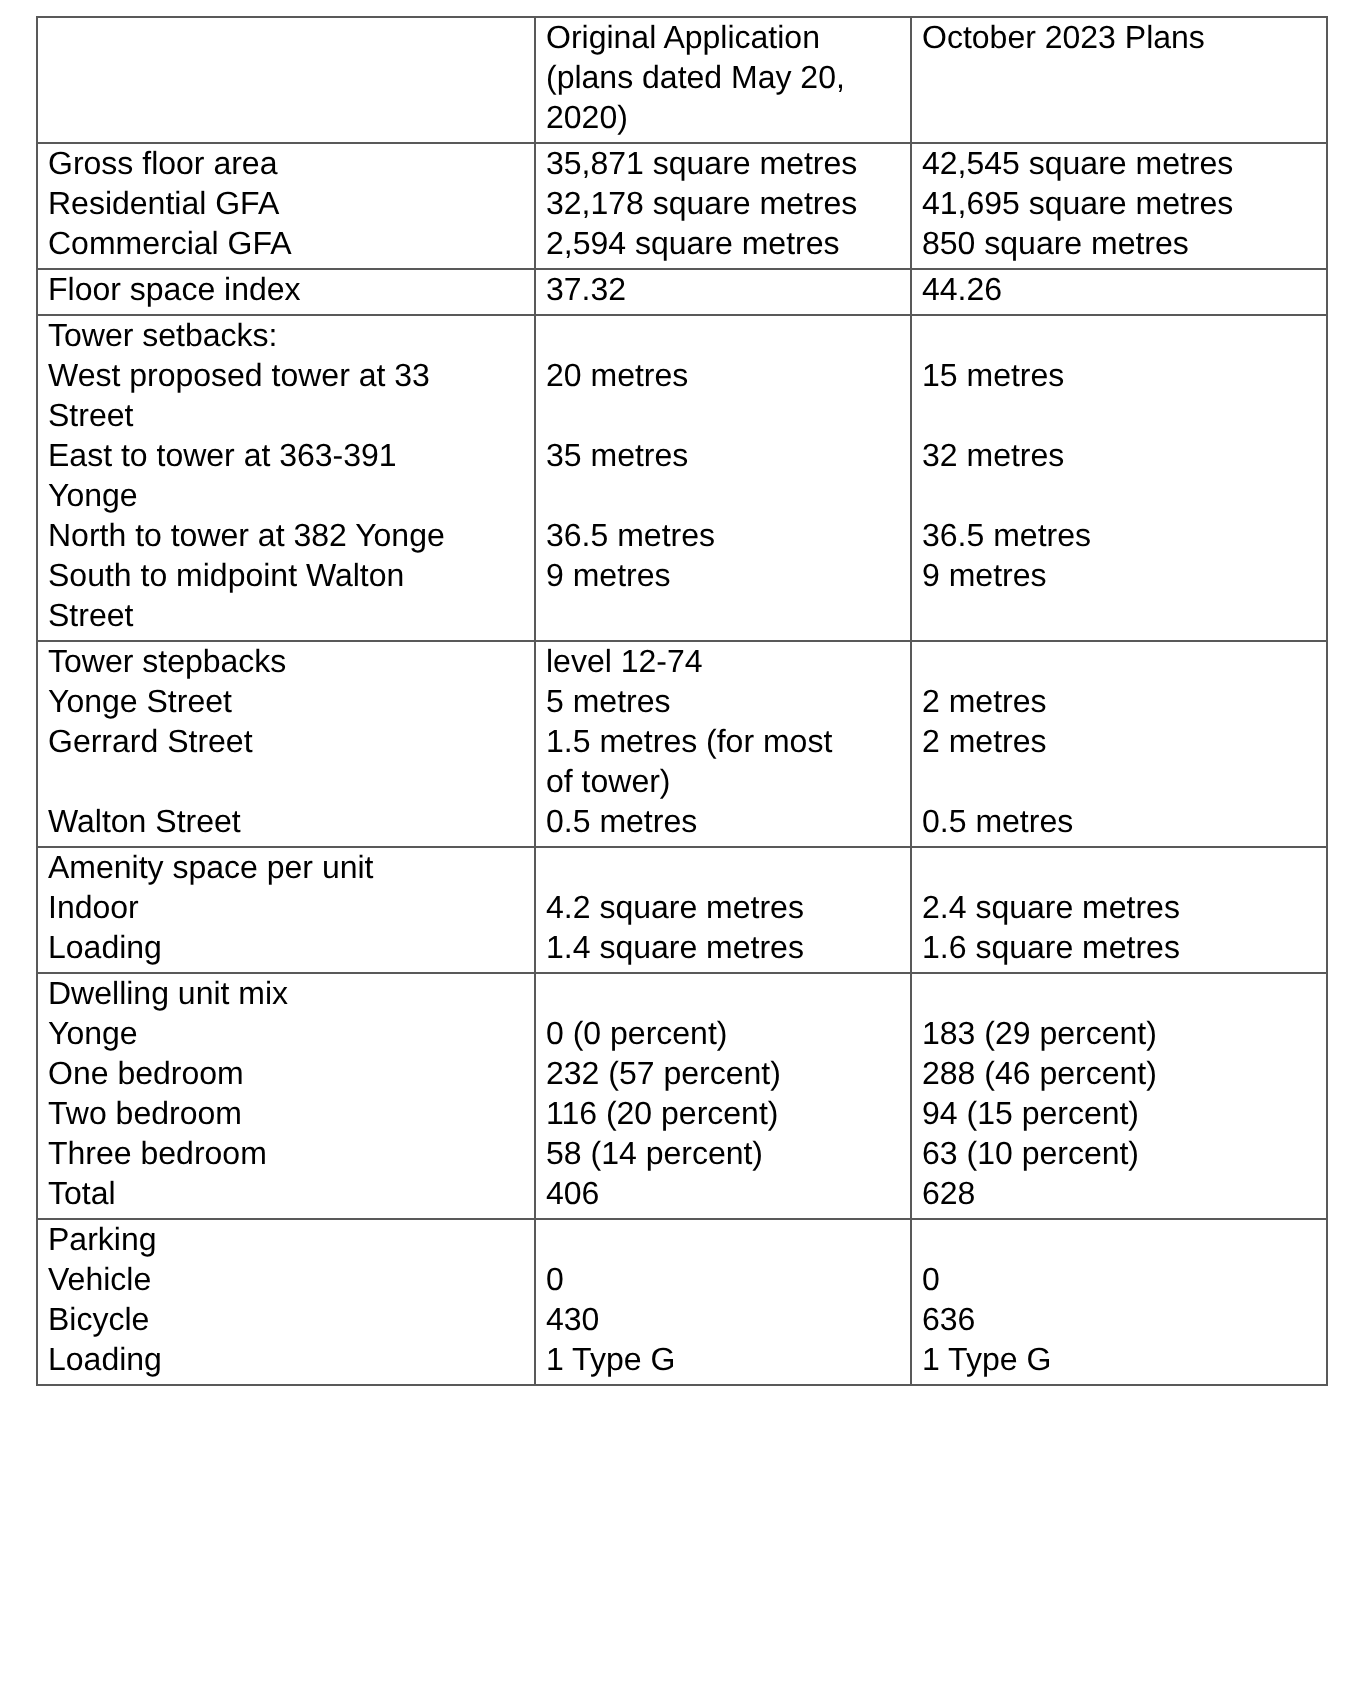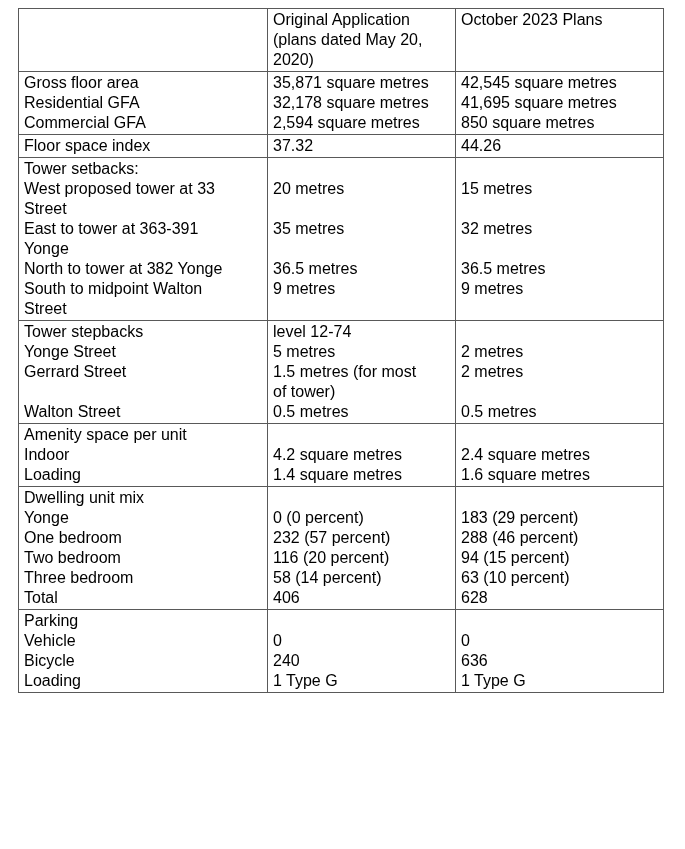--- a/index.html
+++ b/index.html
@@ -186,21 +186,21 @@
         <tr>
           <td>
             <div class="line">Parking</div>
             <div class="line">Vehicle</div>
             <div class="line">Bicycle</div>
             <div class="line">Loading</div>
           </td>
           <td>
             <div class="line"></div>
             <div class="line">0</div>
-            <div class="line">240</div>
+            <div class="line">430</div>
             <div class="line">1 Type G</div>
           </td>
           <td>
             <div class="line"></div>
             <div class="line">0</div>
             <div class="line">636</div>
             <div class="line">1 Type G</div>
           </td>
         </tr>
       </tbody>

